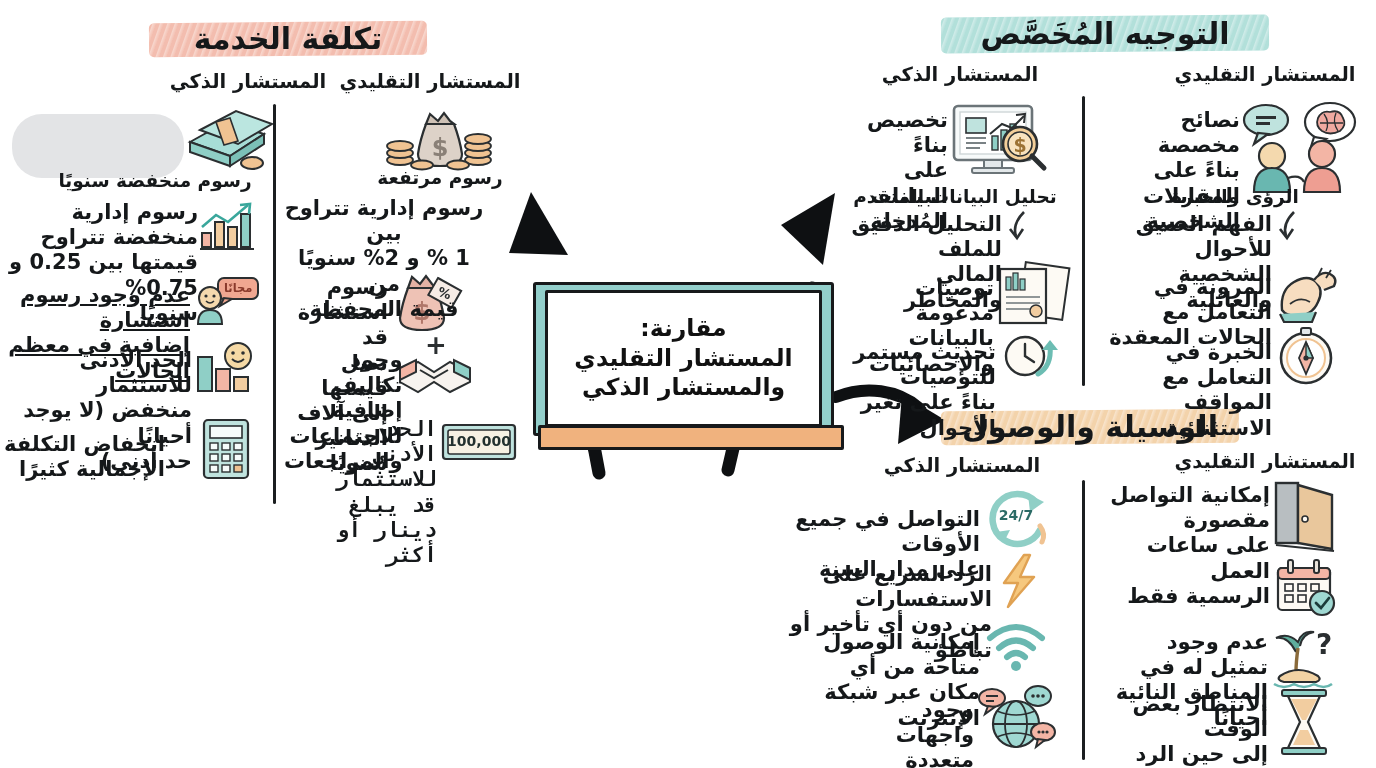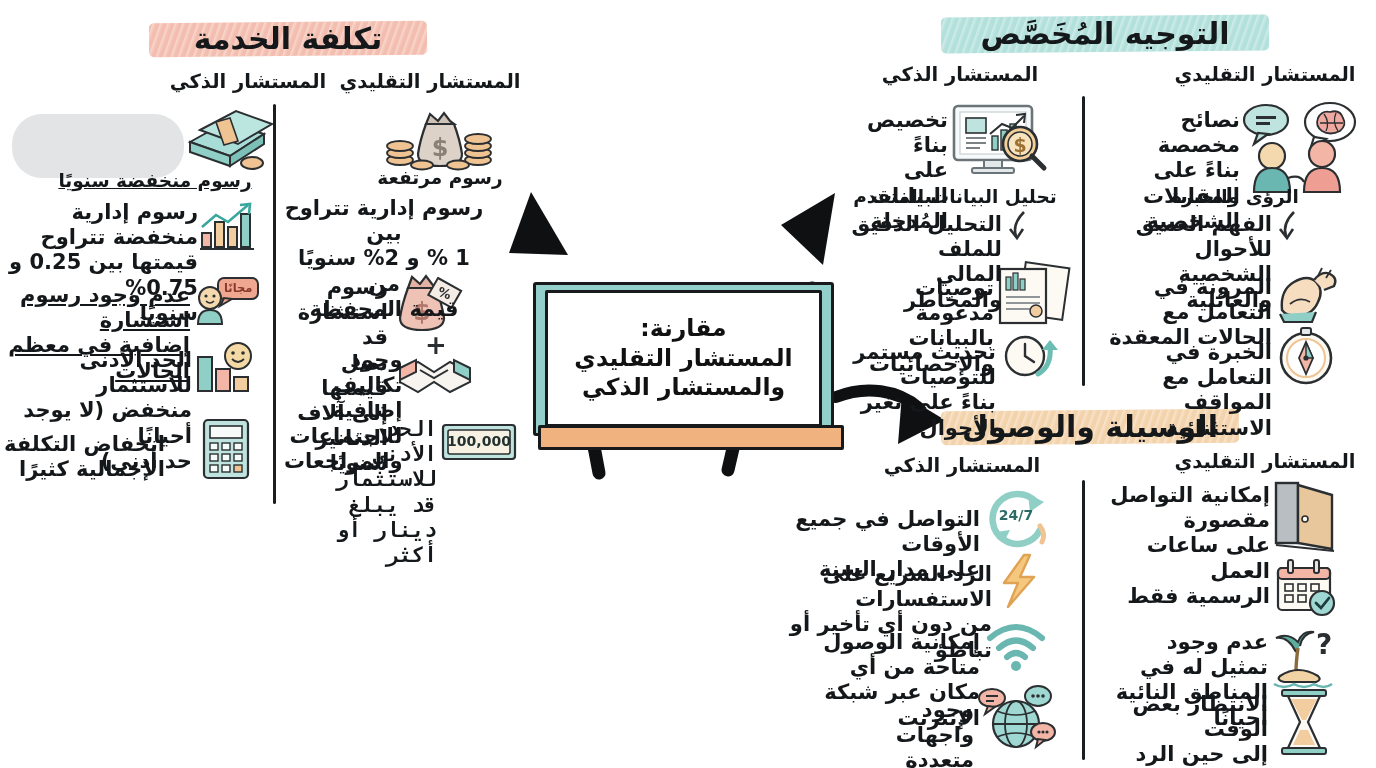--- a/index.html
+++ b/index.html
@@ -407,21 +407,21 @@
   <div class="vdiv" style="left:1082px;top:96px;height:290px;"></div>
   <div class="vdiv" style="left:1082px;top:480px;height:280px;"></div>
 
   <div class="colhead" style="left:148px;top:70px;width:200px;">المستشار الذكي</div>
   <div class="colhead" style="left:320px;top:70px;width:220px;">المستشار التقليدي</div>
   <div class="colhead" style="left:860px;top:63px;width:200px;">المستشار الذكي</div>
   <div class="colhead" style="left:1160px;top:63px;width:210px;">المستشار التقليدي</div>
   <div class="colhead" style="left:862px;top:454px;width:200px;">المستشار الذكي</div>
   <div class="colhead" style="left:1160px;top:450px;width:210px;">المستشار التقليدي</div>
 
-  <div class="subhead" style="left:40px;top:170px;width:230px;text-decoration:underline;">رسوم منخفضة ‌سنويًا</div>
+  <div class="subhead" style="left:40px;top:170px;width:230px;">رسوم منخفضة ‌سنويًا</div>
   <div class="subhead" style="left:360px;top:167px;width:160px;">رسوم مرتفعة</div>
   <div class="subhead" style="left:840px;top:186px;width:230px;">تحليل البيانات المتقدم</div>
   <div class="subhead" style="left:1130px;top:186px;width:210px;">الرؤى والخبرة</div>
 
   <div class="item" style="left:4px;top:200px;width:194px;justify-content:flex-end;">
     <span class="label">رسوم إدارية منخفضة تتراوح
 قيمتها بين 0.25 و 0.75%
 سنويًا</span>
   </div>
   <div class="item" style="left:4px;top:283px;width:186px;justify-content:flex-end;text-decoration:underline;">

